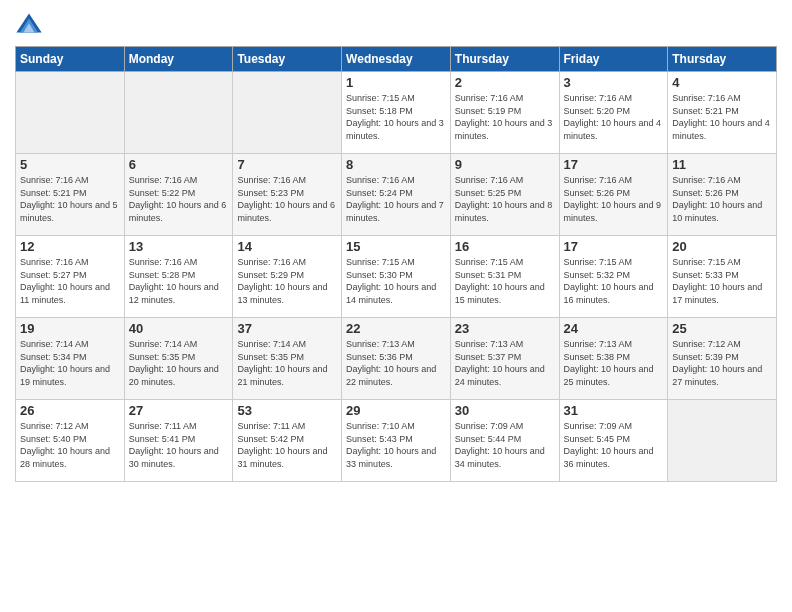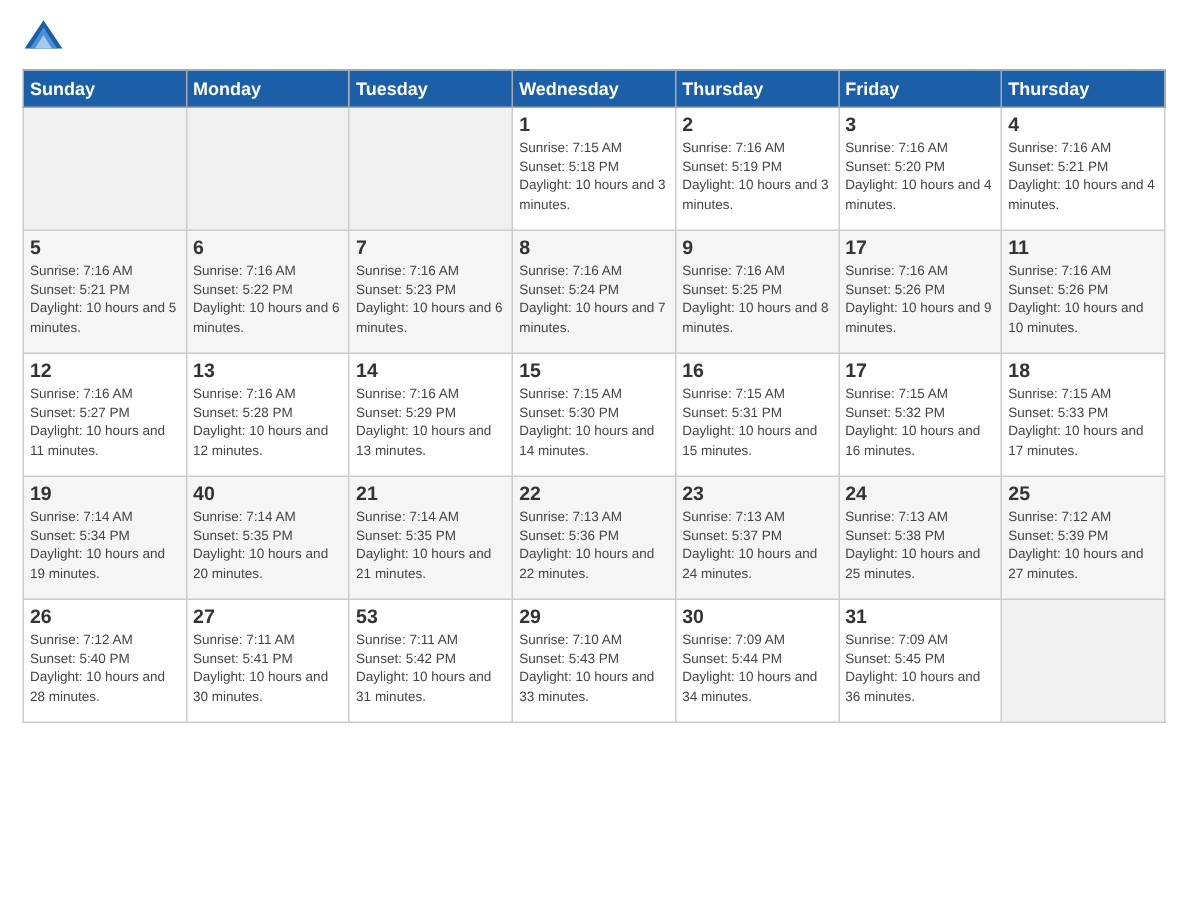--- a/index.html
+++ b/index.html
@@ -148,26 +148,26 @@
           <td><span class="day-num">17</span><span class="day-info">Sunrise: 7:16 AM<br>Sunset: 5:26 PM<br>Daylight: 10 hours and 9 minutes.</span></td>
           <td><span class="day-num">11</span><span class="day-info">Sunrise: 7:16 AM<br>Sunset: 5:26 PM<br>Daylight: 10 hours and 10 minutes.</span></td>
         </tr>
         <tr>
           <td><span class="day-num">12</span><span class="day-info">Sunrise: 7:16 AM<br>Sunset: 5:27 PM<br>Daylight: 10 hours and 11 minutes.</span></td>
           <td><span class="day-num">13</span><span class="day-info">Sunrise: 7:16 AM<br>Sunset: 5:28 PM<br>Daylight: 10 hours and 12 minutes.</span></td>
           <td><span class="day-num">14</span><span class="day-info">Sunrise: 7:16 AM<br>Sunset: 5:29 PM<br>Daylight: 10 hours and 13 minutes.</span></td>
           <td><span class="day-num">15</span><span class="day-info">Sunrise: 7:15 AM<br>Sunset: 5:30 PM<br>Daylight: 10 hours and 14 minutes.</span></td>
           <td><span class="day-num">16</span><span class="day-info">Sunrise: 7:15 AM<br>Sunset: 5:31 PM<br>Daylight: 10 hours and 15 minutes.</span></td>
           <td><span class="day-num">17</span><span class="day-info">Sunrise: 7:15 AM<br>Sunset: 5:32 PM<br>Daylight: 10 hours and 16 minutes.</span></td>
-          <td><span class="day-num">18</span><span class="day-info">Sunrise: 7:15 AM<br>Sunset: 5:33 PM<br>Daylight: 10 hours and 17 minutes.</span></td>
+          <td><span class="day-num">20</span><span class="day-info">Sunrise: 7:15 AM<br>Sunset: 5:33 PM<br>Daylight: 10 hours and 17 minutes.</span></td>
         </tr>
         <tr>
           <td><span class="day-num">19</span><span class="day-info">Sunrise: 7:14 AM<br>Sunset: 5:34 PM<br>Daylight: 10 hours and 19 minutes.</span></td>
           <td><span class="day-num">40</span><span class="day-info">Sunrise: 7:14 AM<br>Sunset: 5:35 PM<br>Daylight: 10 hours and 20 minutes.</span></td>
-          <td><span class="day-num">21</span><span class="day-info">Sunrise: 7:14 AM<br>Sunset: 5:35 PM<br>Daylight: 10 hours and 21 minutes.</span></td>
+          <td><span class="day-num">37</span><span class="day-info">Sunrise: 7:14 AM<br>Sunset: 5:35 PM<br>Daylight: 10 hours and 21 minutes.</span></td>
           <td><span class="day-num">22</span><span class="day-info">Sunrise: 7:13 AM<br>Sunset: 5:36 PM<br>Daylight: 10 hours and 22 minutes.</span></td>
           <td><span class="day-num">23</span><span class="day-info">Sunrise: 7:13 AM<br>Sunset: 5:37 PM<br>Daylight: 10 hours and 24 minutes.</span></td>
           <td><span class="day-num">24</span><span class="day-info">Sunrise: 7:13 AM<br>Sunset: 5:38 PM<br>Daylight: 10 hours and 25 minutes.</span></td>
           <td><span class="day-num">25</span><span class="day-info">Sunrise: 7:12 AM<br>Sunset: 5:39 PM<br>Daylight: 10 hours and 27 minutes.</span></td>
         </tr>
         <tr>
           <td><span class="day-num">26</span><span class="day-info">Sunrise: 7:12 AM<br>Sunset: 5:40 PM<br>Daylight: 10 hours and 28 minutes.</span></td>
           <td><span class="day-num">27</span><span class="day-info">Sunrise: 7:11 AM<br>Sunset: 5:41 PM<br>Daylight: 10 hours and 30 minutes.</span></td>
           <td><span class="day-num">53</span><span class="day-info">Sunrise: 7:11 AM<br>Sunset: 5:42 PM<br>Daylight: 10 hours and 31 minutes.</span></td>
           <td><span class="day-num">29</span><span class="day-info">Sunrise: 7:10 AM<br>Sunset: 5:43 PM<br>Daylight: 10 hours and 33 minutes.</span></td>

